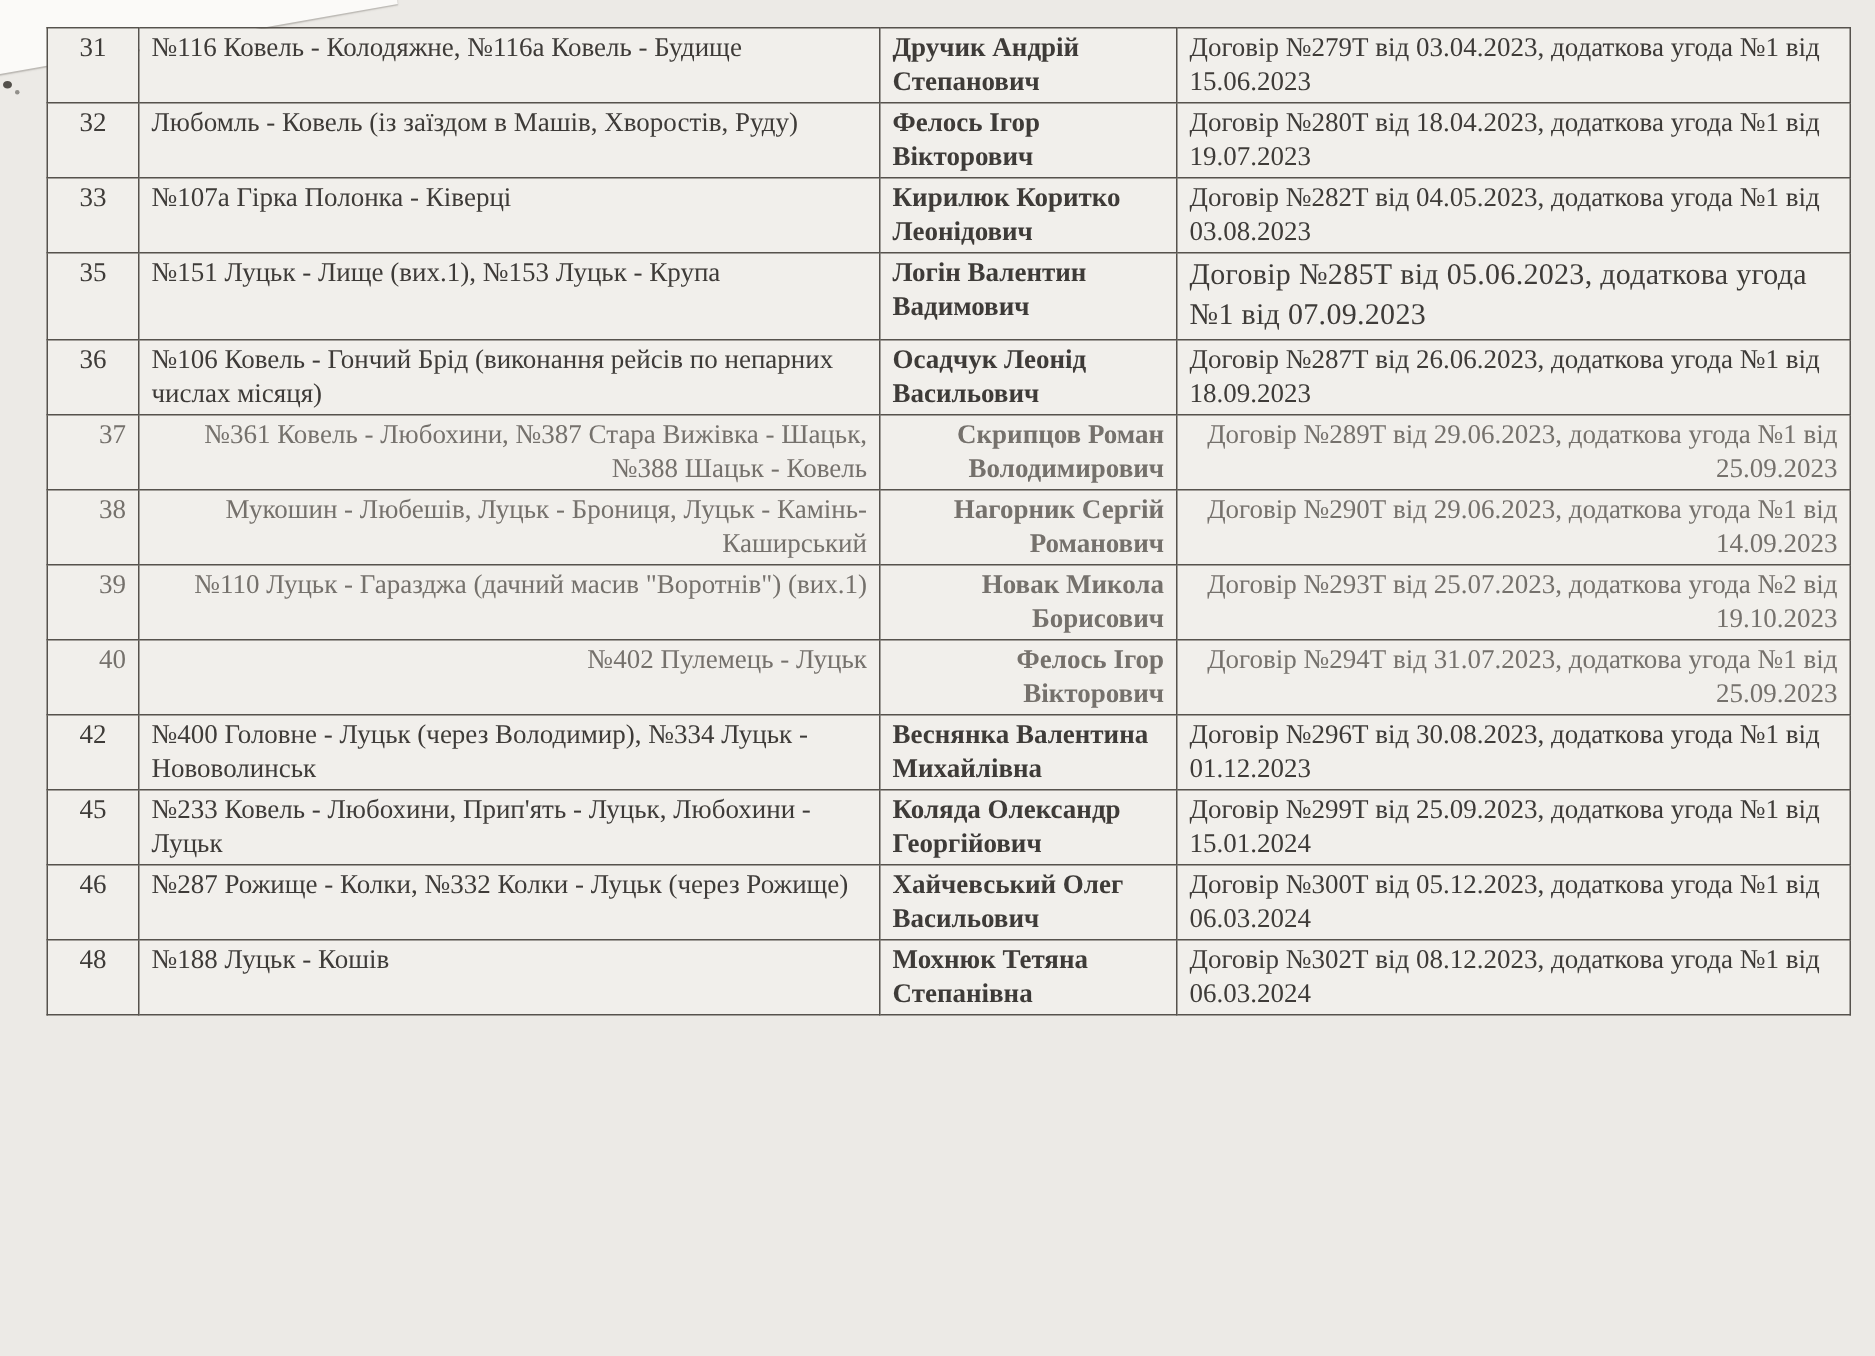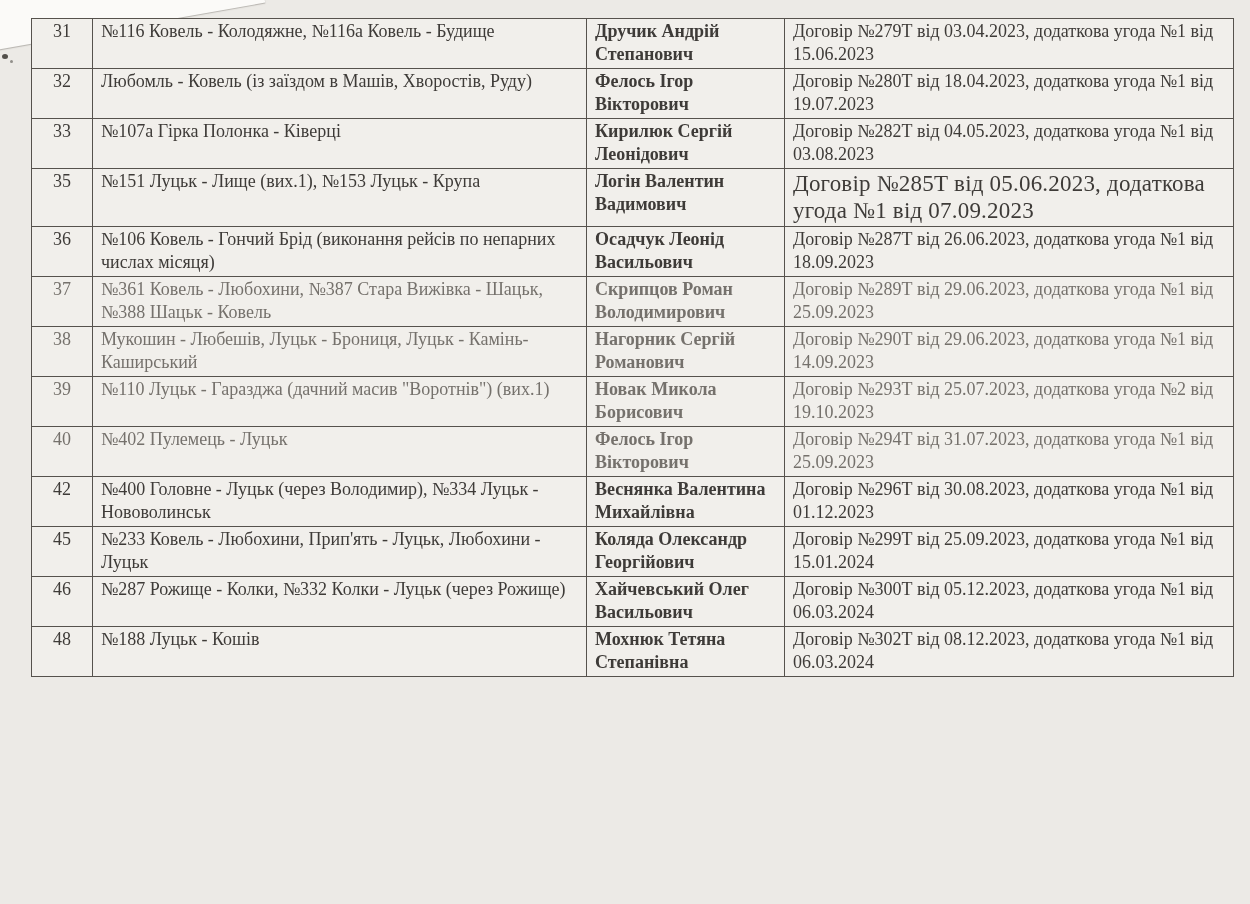--- a/index.html
+++ b/index.html
@@ -61,22 +61,22 @@
     font-size:18px;
     line-height:23px;
     color:var(--ink);
     overflow:hidden;
   }
   table.doc tr{height:47px;}
   td.c-num{width:44px;text-align:center;padding-left:2px;padding-right:2px;}
   td.c-route{width:477px;}
   td.c-person{width:181px;font-weight:bold;}
   td.c-contract{}
-  tr.light td{color:var(--ink-light);}
-  td.c-contract.big{font-size:23px;line-height:27px;letter-spacing:.2px;margin-left:15px;}
+  tr.light td{color:var(--ink-light);text-align:right;}
+  td.c-contract.big{font-size:20px;line-height:27px;letter-spacing:.2px;margin-left:15px;}
 </style>
 </head>
 <body>
 
 <div class="page">
 
   <div class="corner-streak"></div>
   <div class="ink-dot dot-a"></div>
   <div class="ink-dot dot-b"></div>
   <div class="smudge s1"></div>
@@ -101,21 +101,21 @@
         <tr>
           <td class="c-num"><span>32</span></td>
           <td class="c-route"><span>Любомль - Ковель (із заїздом в Машів, Хворостів, Руду)</span></td>
           <td class="c-person"><span>Фелось Ігор Вікторович</span></td>
           <td class="c-contract"><span>Договір №280Т від 18.04.2023, додаткова угода №1 від 19.07.2023</span></td>
         </tr>
 
         <tr>
           <td class="c-num"><span>33</span></td>
           <td class="c-route"><span>№107а Гірка Полонка - Ківерці</span></td>
-          <td class="c-person"><span>Кирилюк Сергій Леонідович</span></td>
+          <td class="c-person"><span>Кирилюк Коритко Леонідович</span></td>
           <td class="c-contract"><span>Договір №282Т від 04.05.2023, додаткова угода №1 від 03.08.2023</span></td>
         </tr>
 
 
         <tr>
           <td class="c-num"><span>35</span></td>
           <td class="c-route"><span>№151 Луцьк - Лище (вих.1), №153 Луцьк - Крупа</span></td>
           <td class="c-person"><span>Логін Валентин Вадимович</span></td>
           <td class="c-contract big"><span>Договір №285Т від 05.06.2023, додаткова угода №1 від 07.09.2023</span></td>
         </tr>

